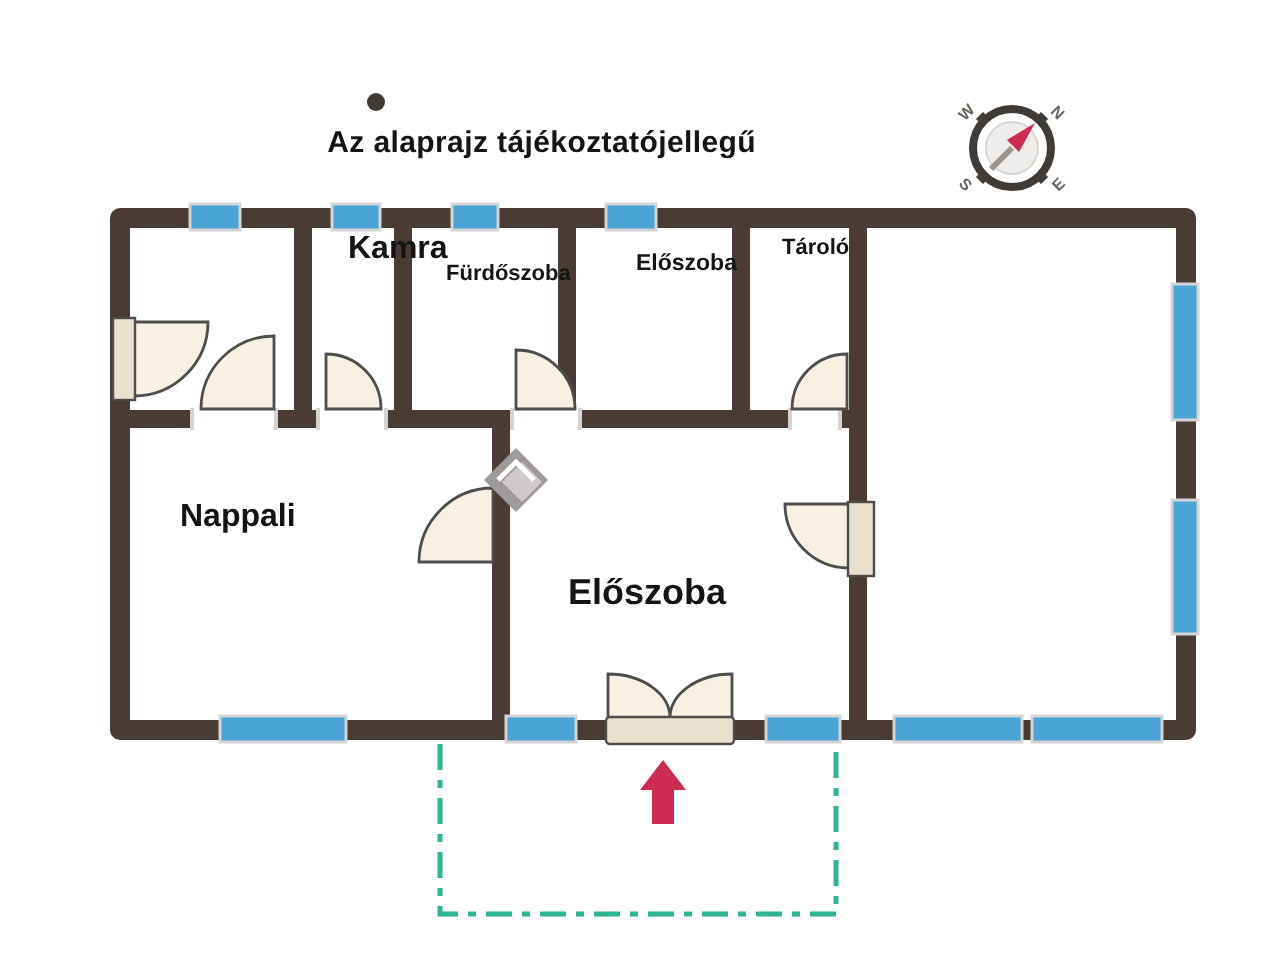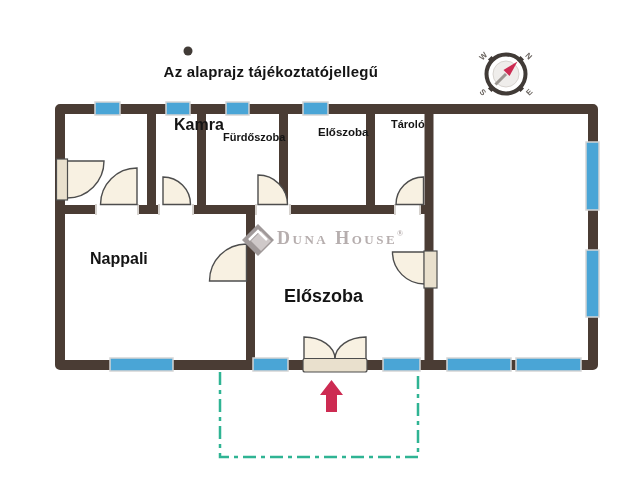--- a/index.html
+++ b/index.html
@@ -137,14 +137,13 @@
 
   <div id="title">Az alaprajz tájékoztatójellegű</div>
 
   <div class="lbl" style="left:162px;top:116px;font-size:16px;margin-left:12px;">Kamra</div>
   <div class="lbl" style="left:223px;top:131px;font-size:11px;">Fürdőszoba</div>
   <div class="lbl" style="left:318px;top:126px;font-size:11.5px;">Előszoba</div>
   <div class="lbl" style="left:391px;top:118px;font-size:11px;">Tároló</div>
   <div class="lbl" style="left:90px;top:250px;font-size:16px;">Nappali</div>
   <div class="lbl" style="left:284px;top:243px;font-size:18px;margin-top:43px;">Előszoba</div>
 
-  <div id="wm-text"><span>Duna House</span><sup>®</sup></div>
 </div>
 
 </body></html>

